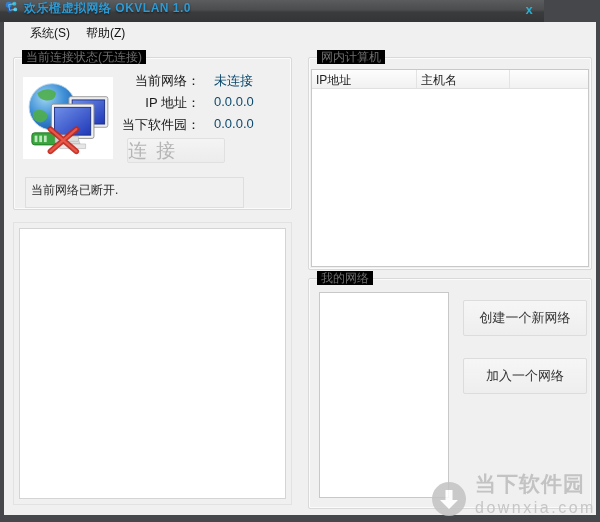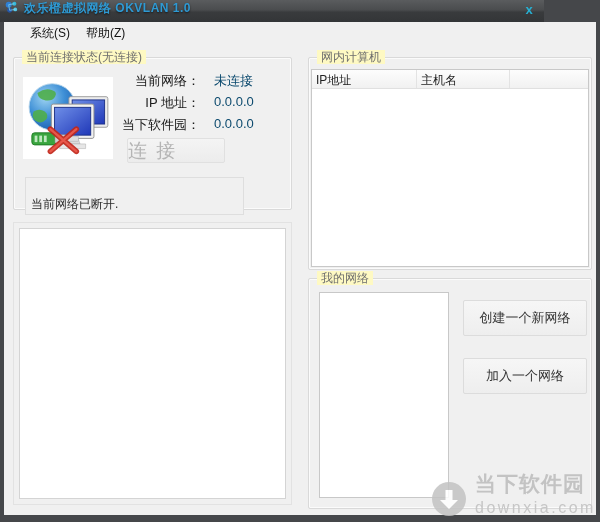--- a/index.html
+++ b/index.html
@@ -33,42 +33,42 @@
   
   .client {
     position:absolute; left:4px; top:45px; width:592px; height:470px;
     background:#f0f0f0; font-size:12px; color:#222;
   }
   .groupbox {
     position:absolute; border:1px solid #d9d9d9; border-radius:2px;
     box-shadow:inset 0 0 0 1px #fbfbfb;
   }
   .groupbox > .grouplabel {
-    position:absolute; top:-8px; left:8px; background:#fef9c3;
+    position:absolute; top:-8px; left:8px; background:#000000;
     padding:0 4px; font-size:12px; color:#6e6e6e; line-height:14px; white-space:nowrap;
   }
   
   #grp-status { left:9px; top:12px; width:279px; height:153px; }
   .net-image {
     position:absolute; left:9px; top:19px; width:90px; height:82px;
     background:#fff; display:flex; align-items:center; justify-content:center;
   }
   .info-rows { position:absolute; left:100px; top:14px; width:172px; }
   .info-row { display:flex; height:22px; align-items:flex-start; }
   .info-label { width:86px; text-align:right; font-size:13px; color:#1a1a1a; white-space:nowrap; }
   .info-value { padding-left:14px; font-size:13px; color:#0c4a6e; white-space:nowrap; }
   .connect-btn {
     position:absolute; left:113px; top:80px; width:98px; height:25px;
     background:linear-gradient(#f4f4f4,#ececec); border:1px solid #e0e0e0;
     border-radius:2px; color:#b5b5b5; font-size:19px; letter-spacing:2px;
     text-align:left; line-height:23px; cursor:default;
   }
   .status-box {
     position:absolute; left:11px; top:119px; width:219px; height:31px;
-    border:1px solid #dedede; background:#f0f0f0; padding:18px 5px;
+    border:1px solid #dedede; background:#f0f0f0; padding:4px 5px;
     font-size:12px; color:#2a2a2a; z-index:2;
   }
   
   .left-panel {
     position:absolute; left:9px; top:177px; width:279px; height:283px;
     border:1px solid #e2e2e2; background:#f0f0f0; padding:5px;
   }
   .left-panel .white-area {
     width:100%; height:100%; background:#fff; border:1px solid #d4d4d4;
   }

